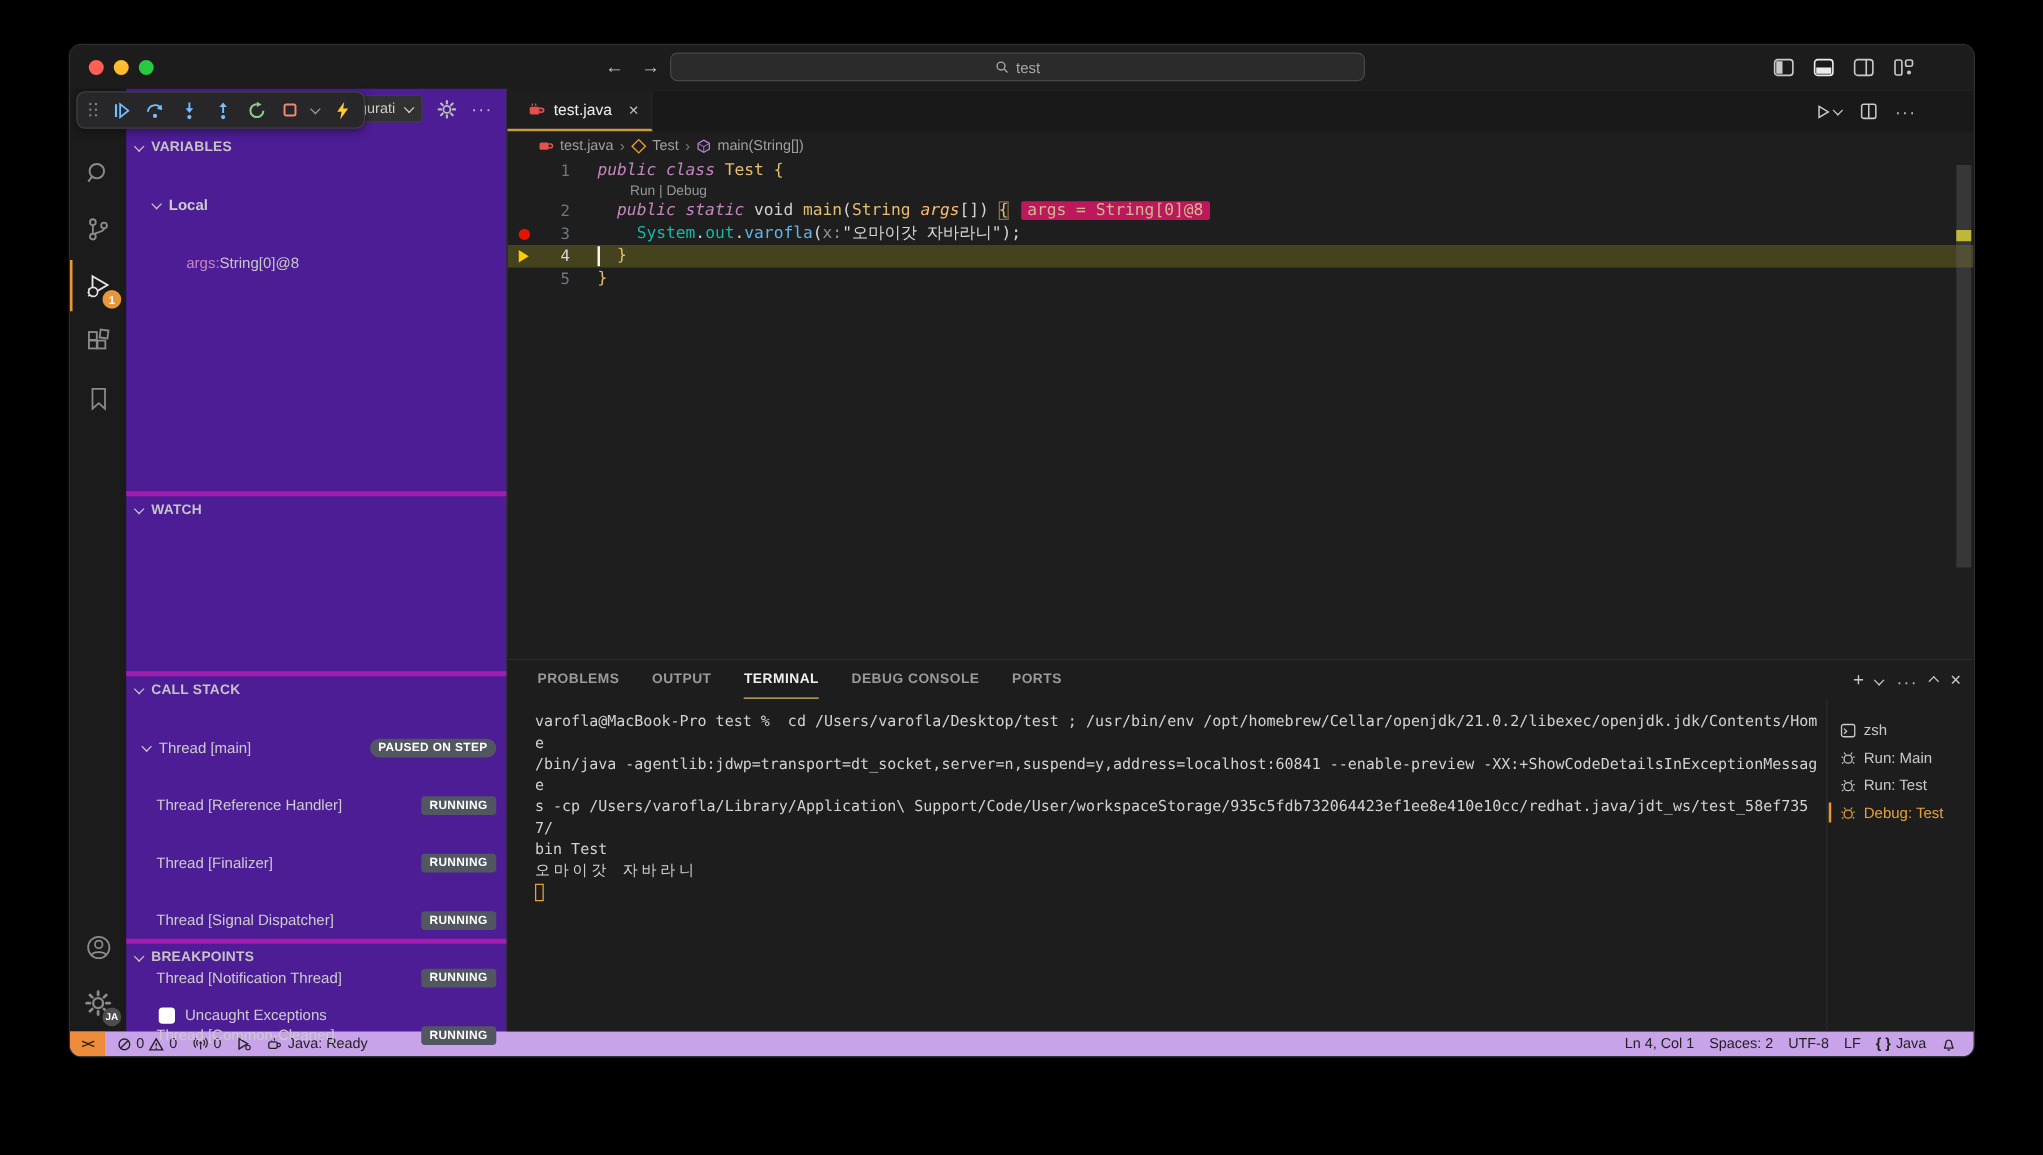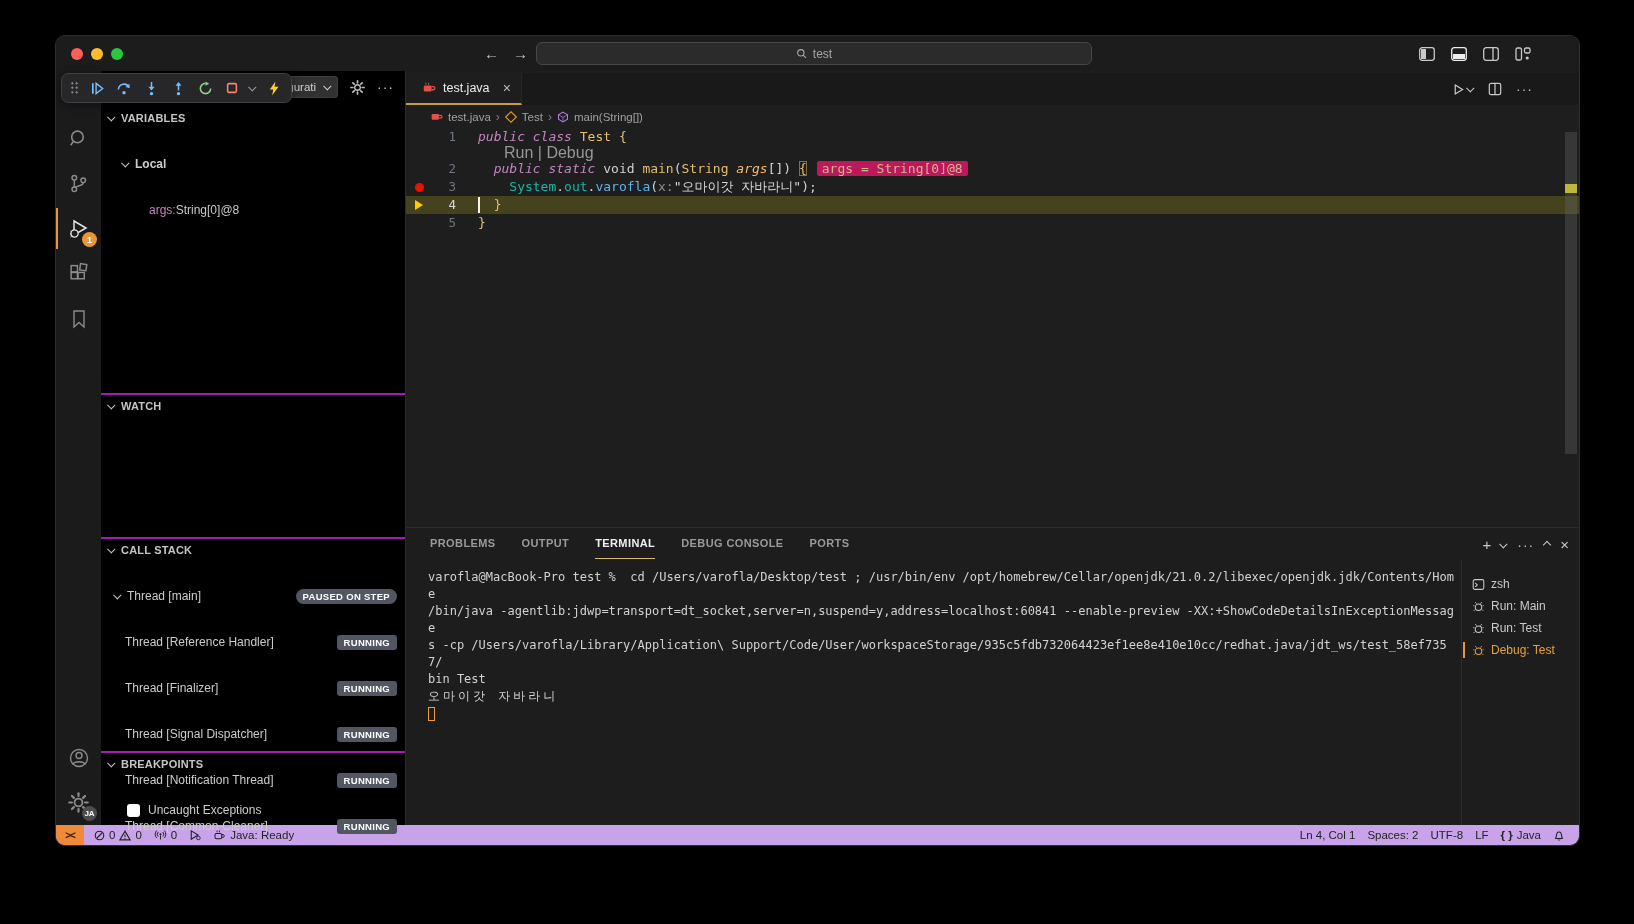--- a/index.html
+++ b/index.html
@@ -34,26 +34,26 @@
   .ab-item.active { color:#e4e4e4; }
   .ab-item.active::before { content:""; position:absolute; left:0; top:2px; bottom:2px;
     width:2px; background:#e8963a; }
   .ab-spacer { flex:1; }
   .ab-badge { position:absolute; right:4px; bottom:4px; min-width:15px; height:15px;
     border-radius:8px; background:#e8963a; color:#fff; font-size:9px; font-weight:bold;
     display:flex; align-items:center; justify-content:center; }
   .ab-badge.gray { background:#4d4d4d; font-size:8px; }
 
   
-  .sidebar { width:305px; background:#000000; border-right:1px solid #2b2b2b;
+  .sidebar { width:305px; background:#4c1d95; border-right:1px solid #2b2b2b;
     position:relative; flex:none; font-size:12px; color:#cccccc; }
   .sect-head { display:flex; align-items:center; gap:6px; height:22px; padding-left:8px;
     font-size:11px; font-weight:bold; color:#c5c5c5; letter-spacing:.2px; }
   .sect { position:absolute; left:0; right:0; }
-  .sect.b-top { border-top:2px solid #a21caf;text-align:right; }
+  .sect.b-top { border-top:4px solid #a21caf;text-align:right; }
   .chev { width:6px; height:6px; border-left:1.4px solid currentColor;
     border-bottom:1.4px solid currentColor; transform:rotate(-45deg) translateY(-1px); flex:none; }
   .srow { display:flex; align-items:center; height:22px; position:relative;margin-top:24px; }
   .srow .lbl { white-space:nowrap; overflow:hidden; }
   .badge { position:absolute; right:8px; background:#515660; color:#fff; font-size:9.5px;
     font-weight:bold; padding:2px 7px; border-radius:3px; letter-spacing:.3px; }
   .badge.pill { border-radius:9px; }
   .frame-sel { background:#31333a; }
   .frame-sel .lbl { color:#e2a33d; font-family:"DejaVu Sans Mono", monospace; font-size:12px; }
   .frame-loc { position:absolute; right:30px; color:#e2a33d; }
@@ -107,21 +107,21 @@
   .tk-pl{color:#D4D4D4}
   .tk-wh{color:#CFCFCF}
   .tk-bold{color:#14b8a6;font-weight:normal}
   .tk-fn{color:#5FB4E8}
   .tk-hint{color:#8F8F8F}
   .tk-str{color:#D8D8D8}
   .tk-br{color:#E6BE73}
   .tk-arg{color:#fdba74;font-style:italic}
   .tk-brm{color:#E6BE73;outline:1px solid rgba(230,190,115,.5);outline-offset:-1px}
   .tk-chip{background:#be185d;color:#CDB991;margin-left:10px;padding:0 5px;border-radius:2px}
-  .lens-txt { padding-left:48px; color:#979797; font-size:16px;
+  .lens-txt { padding-left:48px; color:#979797; font-size:11px;
     font-family:"Liberation Sans", sans-serif; }
   .cursor-bar { position:absolute; left:72px; top:1px; width:2px; height:16px; background:#f4f4e8; }
   .bp-arrow { width:0; height:0; border-top:5px solid transparent; border-bottom:5px solid transparent;
     border-left:8px solid #ffcc00; }
   .vscroll { position:absolute; right:2px; top:4px; width:12px; height:322px;
     background:rgba(110,110,110,.32); }
   .ruler-mark { position:absolute; right:2px; top:56px; width:12px; height:9px;
     background:#d7ce3a; opacity:.85; }
 
   

